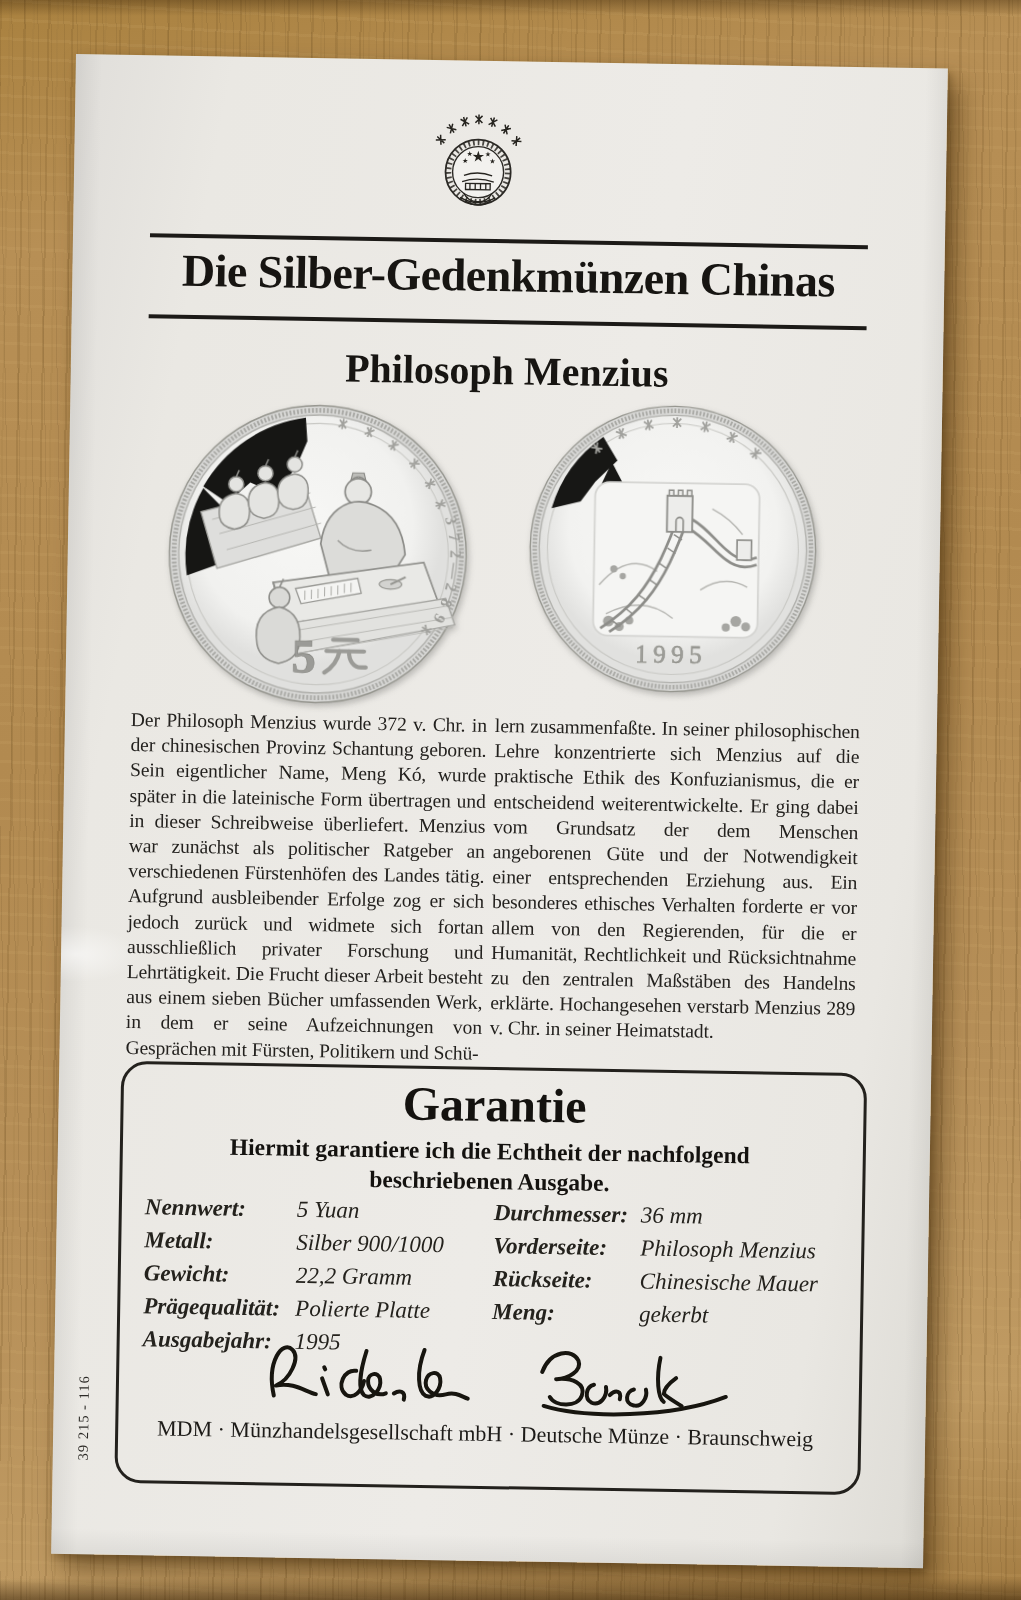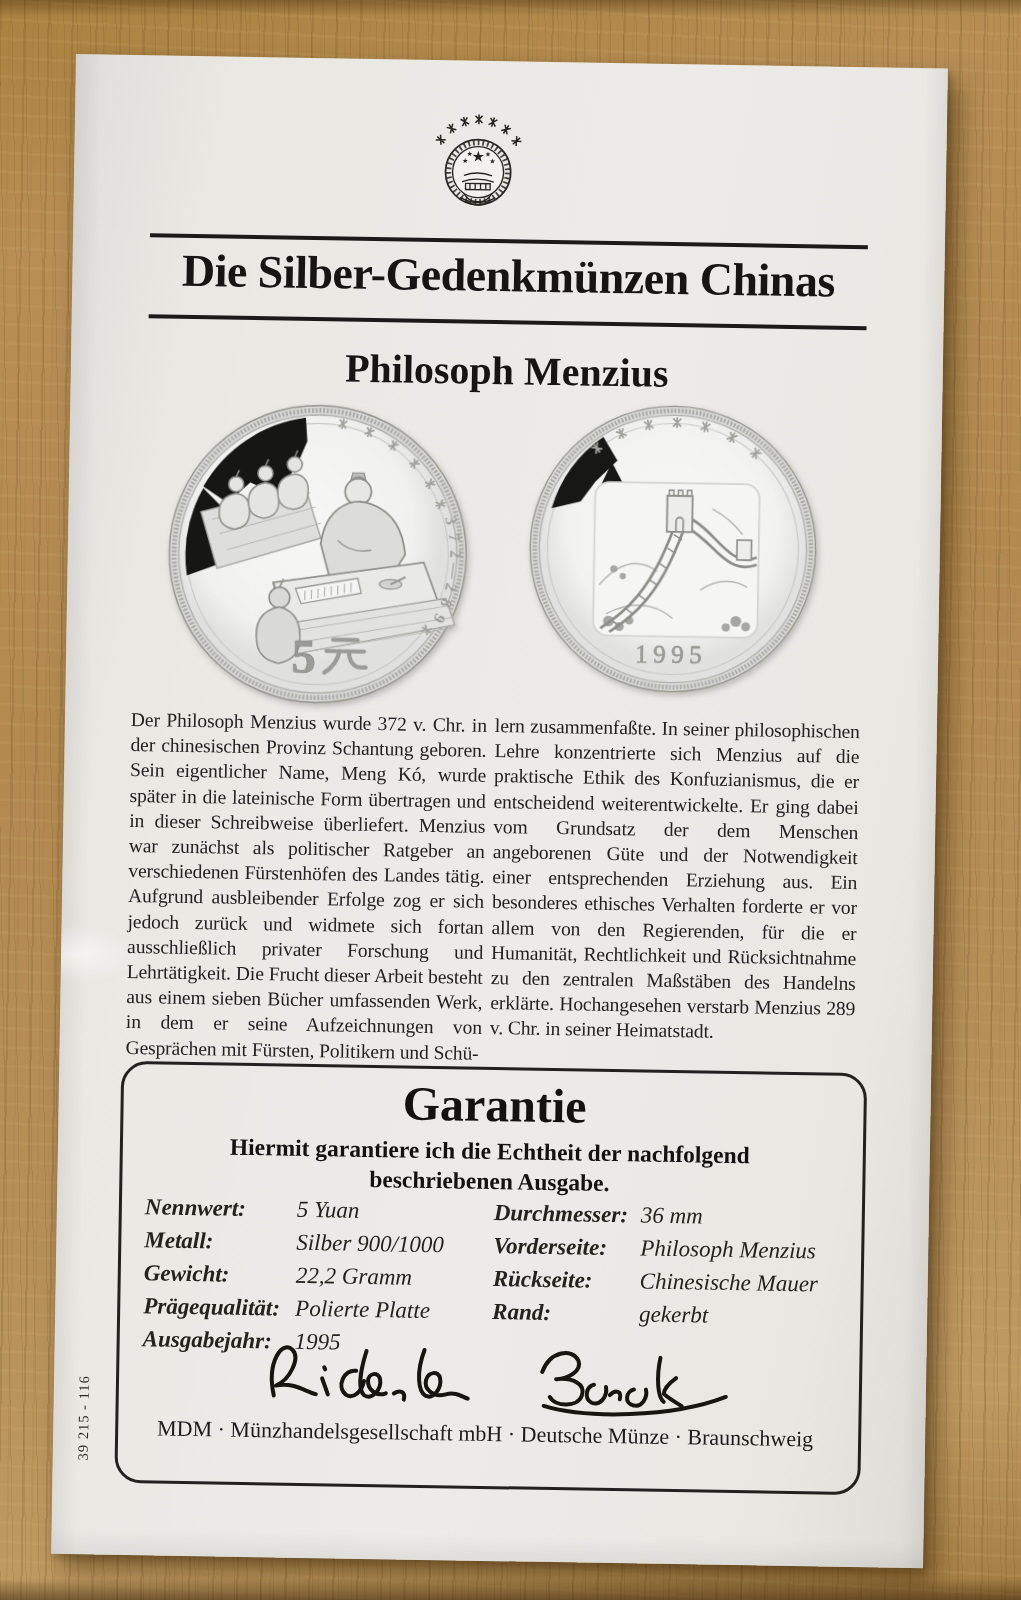--- a/index.html
+++ b/index.html
@@ -322,21 +322,21 @@
     <div class="abs spec" style="left:240px;top:1238px;">Polierte Platte</div>
     <div class="abs spec b" style="left:88px;top:1271px;">Ausgabejahr:</div>
     <div class="abs spec" style="left:240px;top:1271px;">1995</div>
 
     <div class="abs spec b" style="left:437px;top:1139px;">Durchmesser:</div>
     <div class="abs spec" style="left:584px;top:1139px;">36 mm</div>
     <div class="abs spec b" style="left:437px;top:1172px;">Vorderseite:</div>
     <div class="abs spec" style="left:584px;top:1172px;">Philosoph Menzius</div>
     <div class="abs spec b" style="left:437px;top:1205px;">Rückseite:</div>
     <div class="abs spec" style="left:584px;top:1205px;">Chinesische Mauer</div>
-    <div class="abs spec b" style="left:437px;top:1238px;">Rand:</div>
+    <div class="abs spec b" style="left:437px;top:1238px;">Meng:</div>
     <div class="abs spec" style="left:584px;top:1238px;">gekerbt</div>
 
     <div class="abs" style="left:150px;top:1272px;width:545px;height:92px;" title="Richard Borek">
       <svg viewBox="0 0 545 92" width="545" height="92" fill="none" stroke="#17150f" stroke-width="4" stroke-linecap="round" stroke-linejoin="round">
         <path d="M70 66 C62 32 78 10 88 20 C96 28 86 50 72 56 C90 52 102 62 112 64"></path>
         <path d="M118 48 L124 64 M120 37 L121 39"></path>
         <path d="M152 40 C140 38 132 56 142 64 C150 69 158 60 160 50"></path>
         <path d="M162 20 C156 40 154 58 160 64 C168 70 178 58 176 48 C174 40 164 42 164 50 C164 58 172 66 182 62"></path>
         <path d="M190 62 C196 58 202 60 200 68"></path>
         <path d="M220 18 C212 40 214 60 222 64 C230 67 238 56 236 46 C234 38 224 40 222 48 C220 56 228 66 242 62 C252 59 258 64 264 66"></path>

